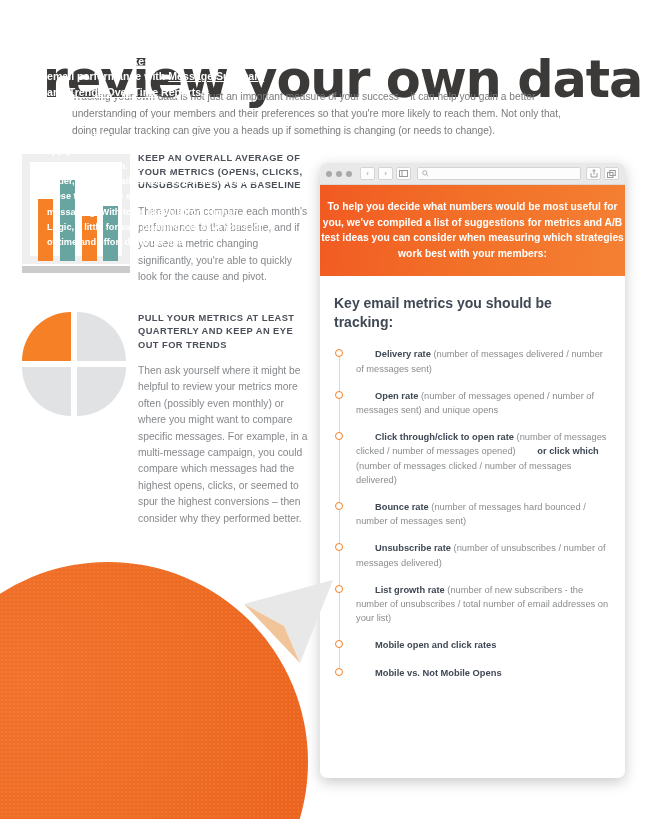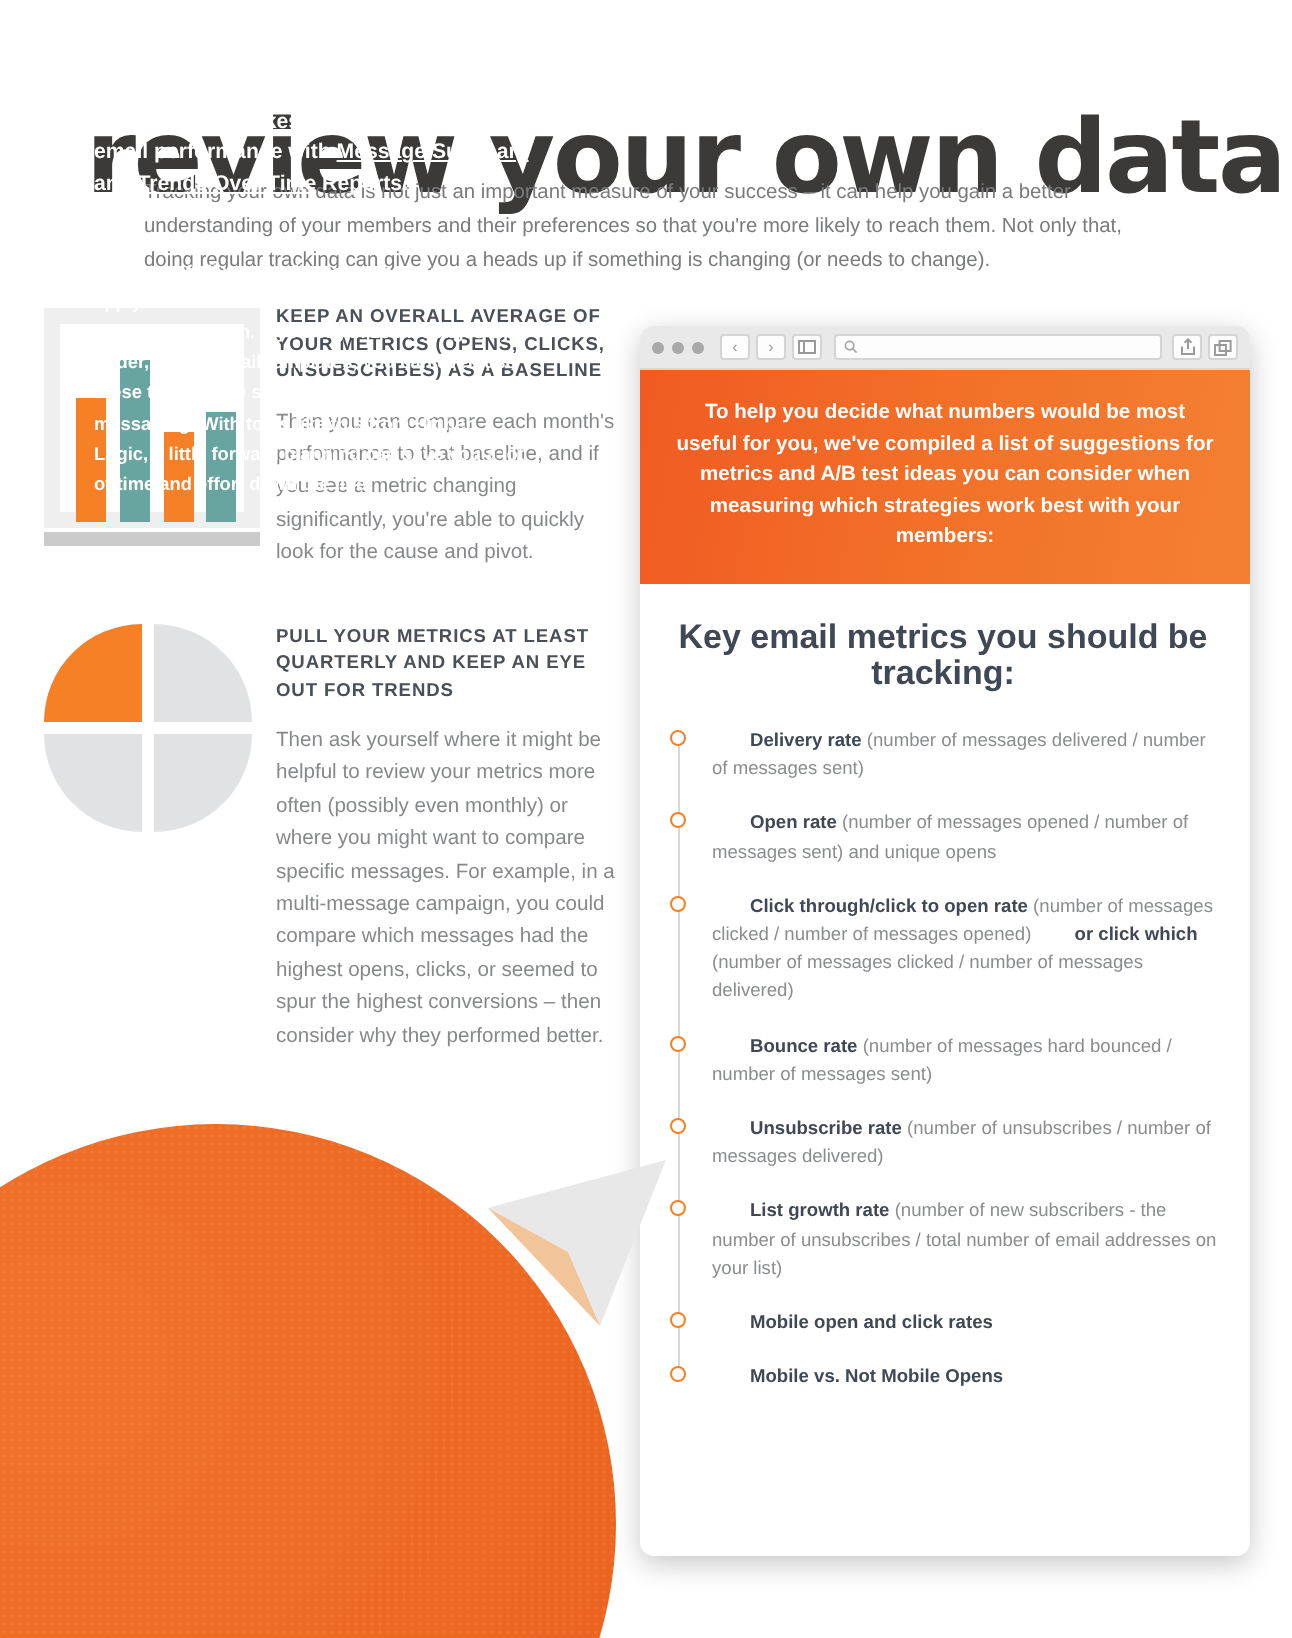--- a/index.html
+++ b/index.html
@@ -191,35 +191,34 @@
     background: #fdfdfd;
     border: 1px solid #d4d4d4;
     border-radius: 2px;
     margin: 0 5px 0 3px;
     display: flex; align-items: center;
     padding-left: 4px;
     box-sizing: border-box;
   }
   .browser-banner {
     background: linear-gradient(100deg, #f15a22 0%, #f26f28 45%, #f48033 100%);
-    padding: 14px 16px 15px;
+    padding: 14px 0 15px;
     text-align: center;
   }
   .browser-banner .banner-text {
     color: #ffffff;
     font-size: 10.3px;
     line-height: 15.6px;
     font-weight: bold;
   }
   .metrics-area {
     padding: 18px 16px 14px 14px;
   }
   .metrics-title {
-    text-align: center;
-    font-size: 17px;
+    font-size: 14px;
     line-height: 18.5px;
     font-weight: bold;
     color: #3f4854;
     margin-bottom: 16px;
   }
   .metric-list {
     position: relative;
     margin: 0; padding: 0; list-style: none;
   }
   .metric-list::before {

